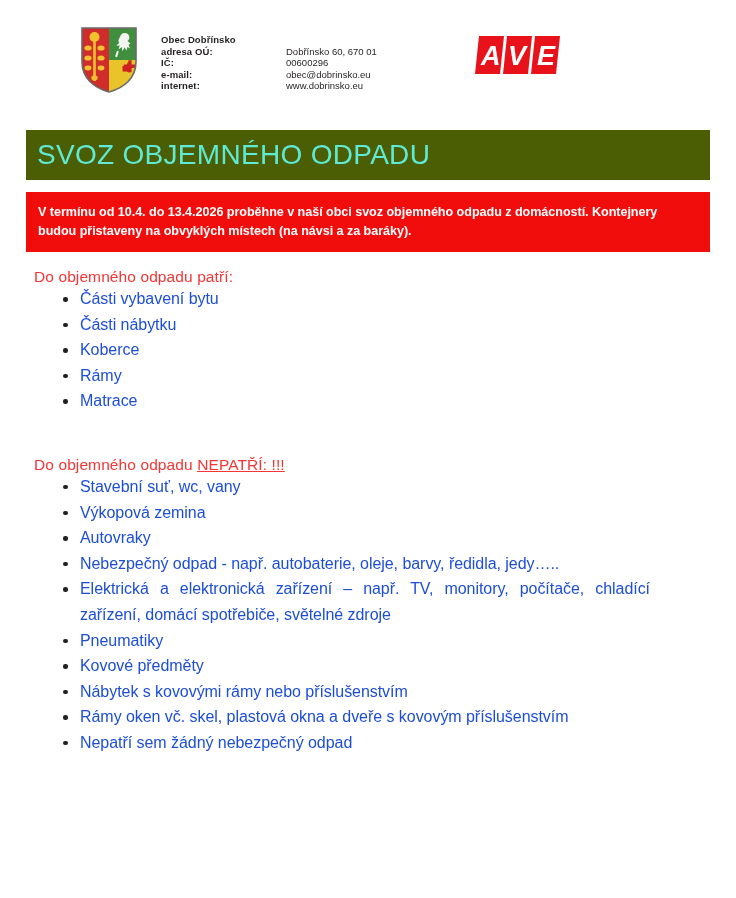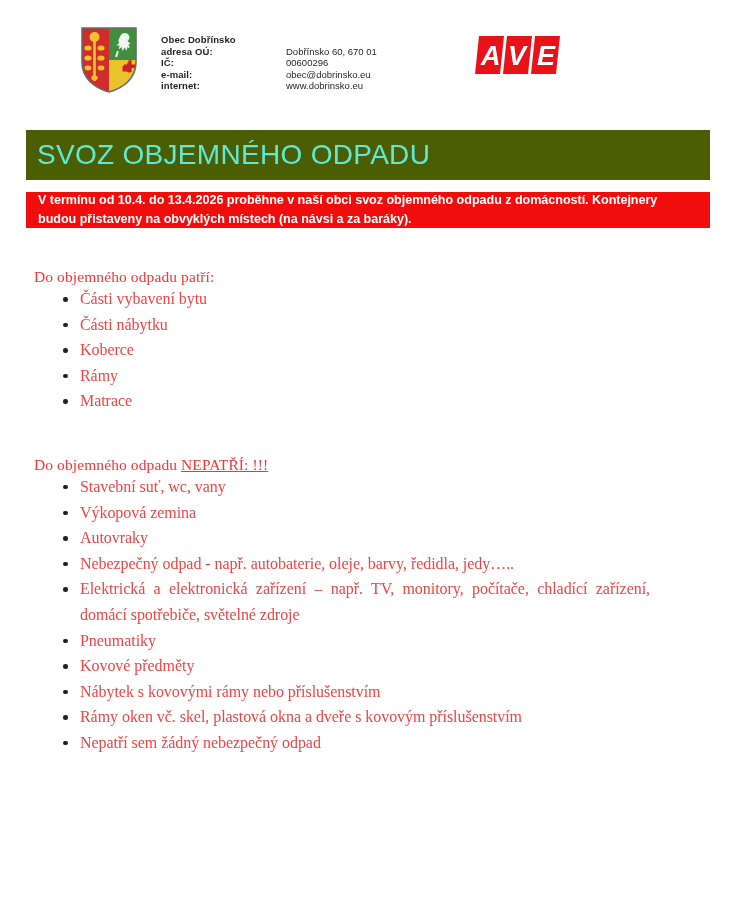--- a/index.html
+++ b/index.html
@@ -78,41 +78,40 @@
     letter-spacing: 0.3px;
     padding-left: 11px;
     font-weight: normal;
   }
 
   .banner-red {
     position: absolute;
     left: 26px;
     top: 192px;
     width: 684px;
-    height: 36px;
+    height: 60px;
     background: #f20d0d;
     display: flex;
     align-items: center;
   }
   .banner-red-text {
     color: #ffffff;
     font-size: 12.6px;
     font-weight: bold;
     line-height: 19px;
     padding: 0 12px 0 12px;
     letter-spacing: -0.05px;
   }
 
   
   .content {
     position: absolute;
     left: 0;
     top: 268px;
     width: 676px;
-    font-family: Liberation Serif, serif;
   }
   .section-heading {
     color: #f43535;
     font-size: 15.5px;
     padding-left: 34px;
     margin: 0 0 0 0;
     font-weight: normal;
     letter-spacing: 0.1px;
   }
   .section-heading .underlined {
@@ -123,21 +122,21 @@
     list-style: none;
     margin: 0;
     padding: 0;
   }
   ul.waste-list li {
     position: relative;
     padding-left: 80px;
     padding-right: 26px;
     font-size: 16px;
     line-height: 25.6px;
-    color: #ef4444;
+    color: #1d4ed8;
     letter-spacing: -0.05px;
   }
   ul.waste-list li::before {
     content: "";
     position: absolute;
     left: 63px;
     top: 11px;
     width: 4.5px;
     height: 4.5px;
     border-radius: 50%;

